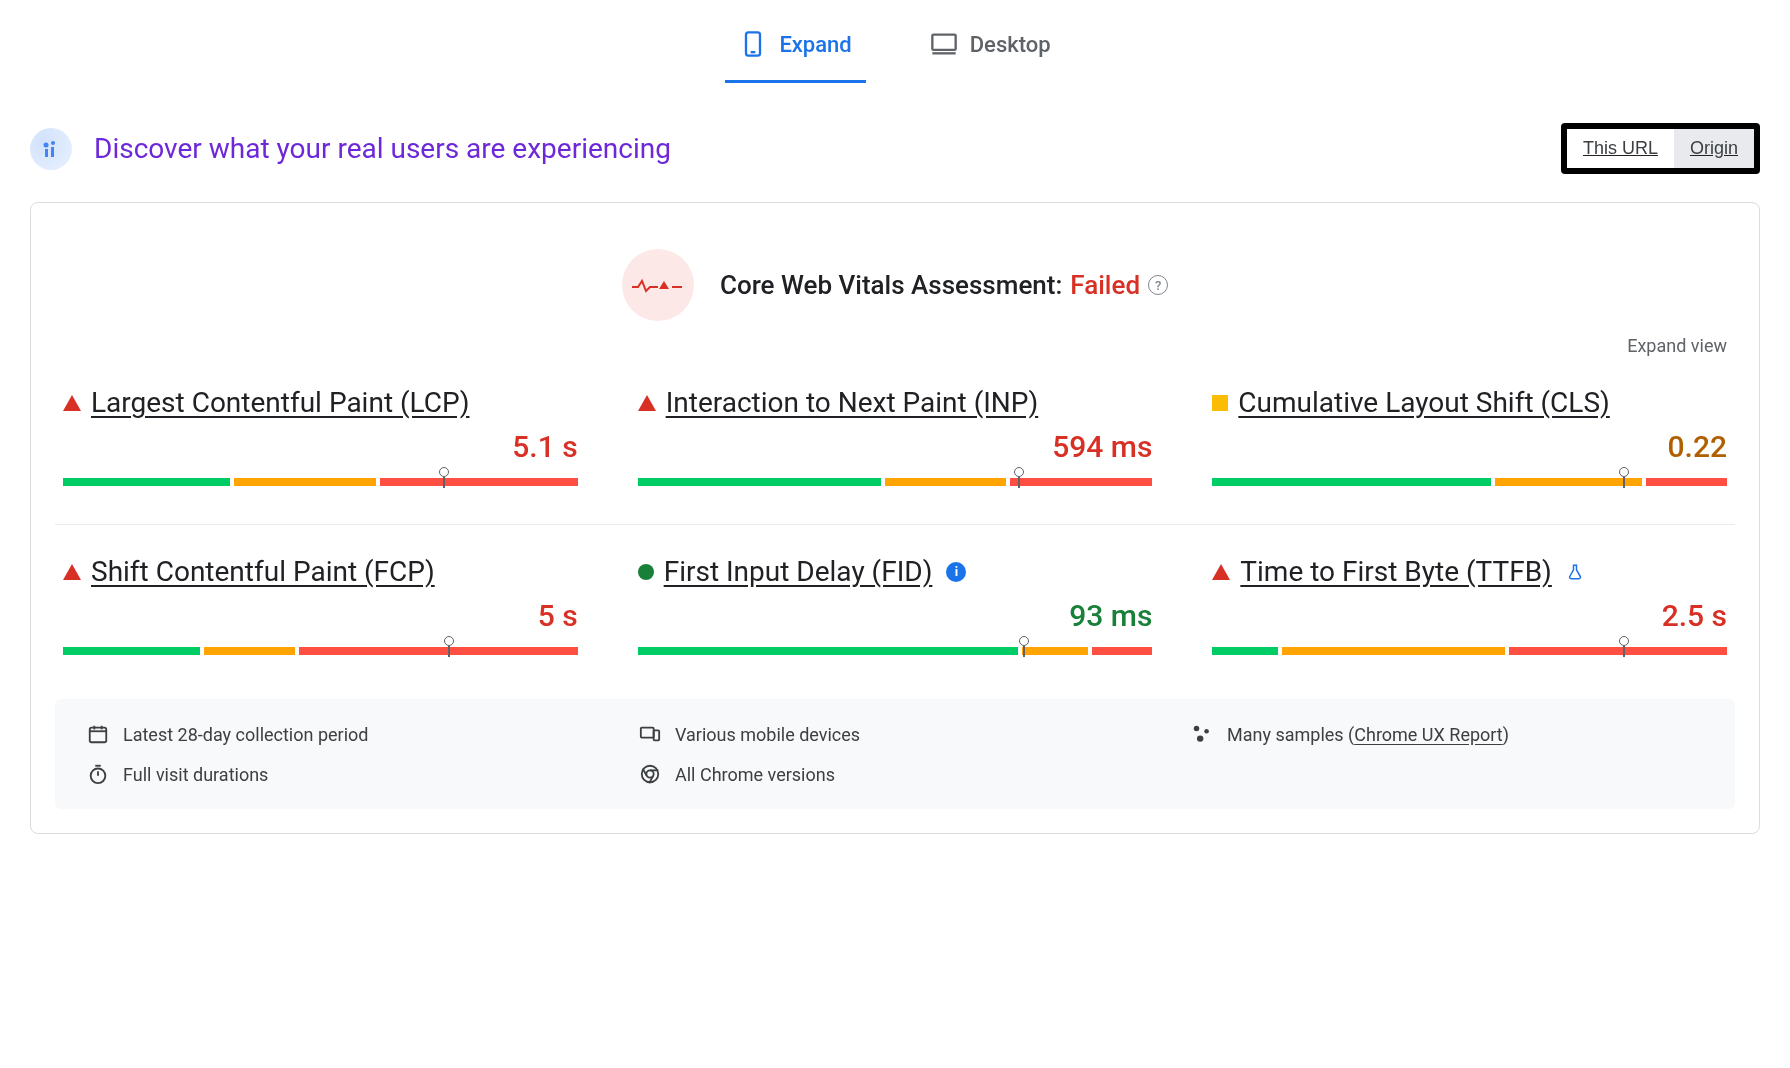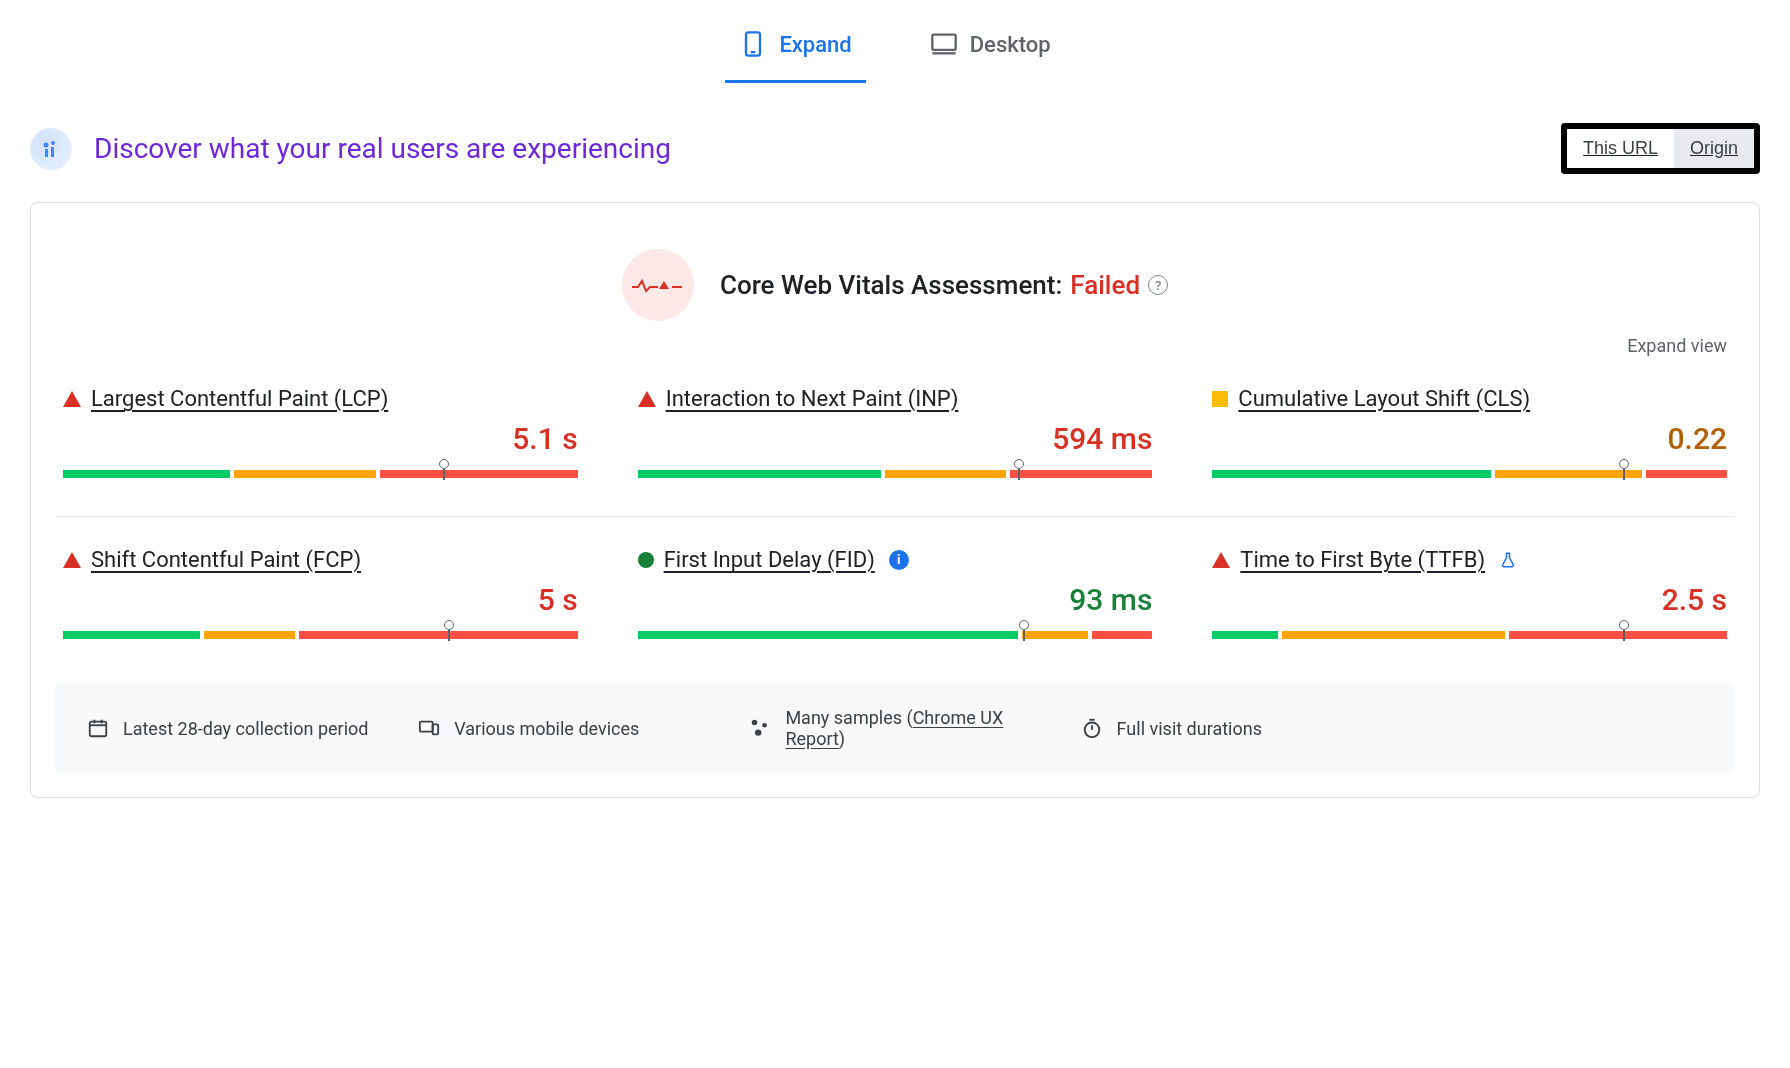--- a/index.html
+++ b/index.html
@@ -144,21 +144,21 @@
       display: flex;
       flex-direction: column;
     }
     .metric-name-row {
       display: flex;
       align-items: center;
       gap: 10px;
       margin-bottom: 10px;
     }
     .metric-name {
-      font-size: 22px;
+      font-size: 28px;
       text-decoration: underline;
       text-underline-offset: 4px;
       color: #202124;
       cursor: pointer;
     }
     .triangle-red {
       width: 0;
       height: 0;
       border-left: 9px solid transparent;
       border-right: 9px solid transparent;
@@ -254,21 +254,21 @@
     .flask-icon {
       color: #1a73e8;
       margin-left: 4px;
     }
     .footer-box {
       background: #f8f9fa;
       border-radius: 6px;
       padding: 24px 32px;
       margin-top: 44px;
       display: grid;
-      grid-template-columns: 1fr 1fr 1fr 1fr 1fr;
+      grid-template-columns: 1fr 1fr 1fr;
       gap: 18px 40px;
     }
     .footer-item {
       display: flex;
       align-items: center;
       gap: 14px;
       font-size: 18px;
       color: #3c4043;
     }
     .footer-icon {
@@ -477,15 +477,25 @@
       </span>
     </div>
     <div class="footer-item">
       <svg class="footer-icon" viewBox="0 0 24 24" fill="none" stroke="currentColor" stroke-width="2">
           <circle cx="12" cy="14" r="8"></circle>
           <line x1="12" y1="14" x2="12" y2="9"></line>
           <line x1="9" y1="3" x2="15" y2="3"></line>
         </svg>
       <span>Full visit durations</span>
     </div>
+    <div class="footer-item">
+      <svg class="footer-icon" viewBox="0 0 24 24" fill="none" stroke="currentColor" stroke-width="2">
+          <circle cx="12" cy="12" r="9"></circle>
+          <circle cx="12" cy="12" r="4"></circle>
+          <line x1="12" y1="8" x2="21" y2="8"></line>
+          <line x1="8.5" y1="14" x2="4" y2="6"></line>
+          <line x1="15.5" y1="14" x2="11" y2="22"></line>
+        </svg>
+      <span>All Chrome versions</span>
+    </div>
   </div>
 
 </div>
 
 </body></html>

